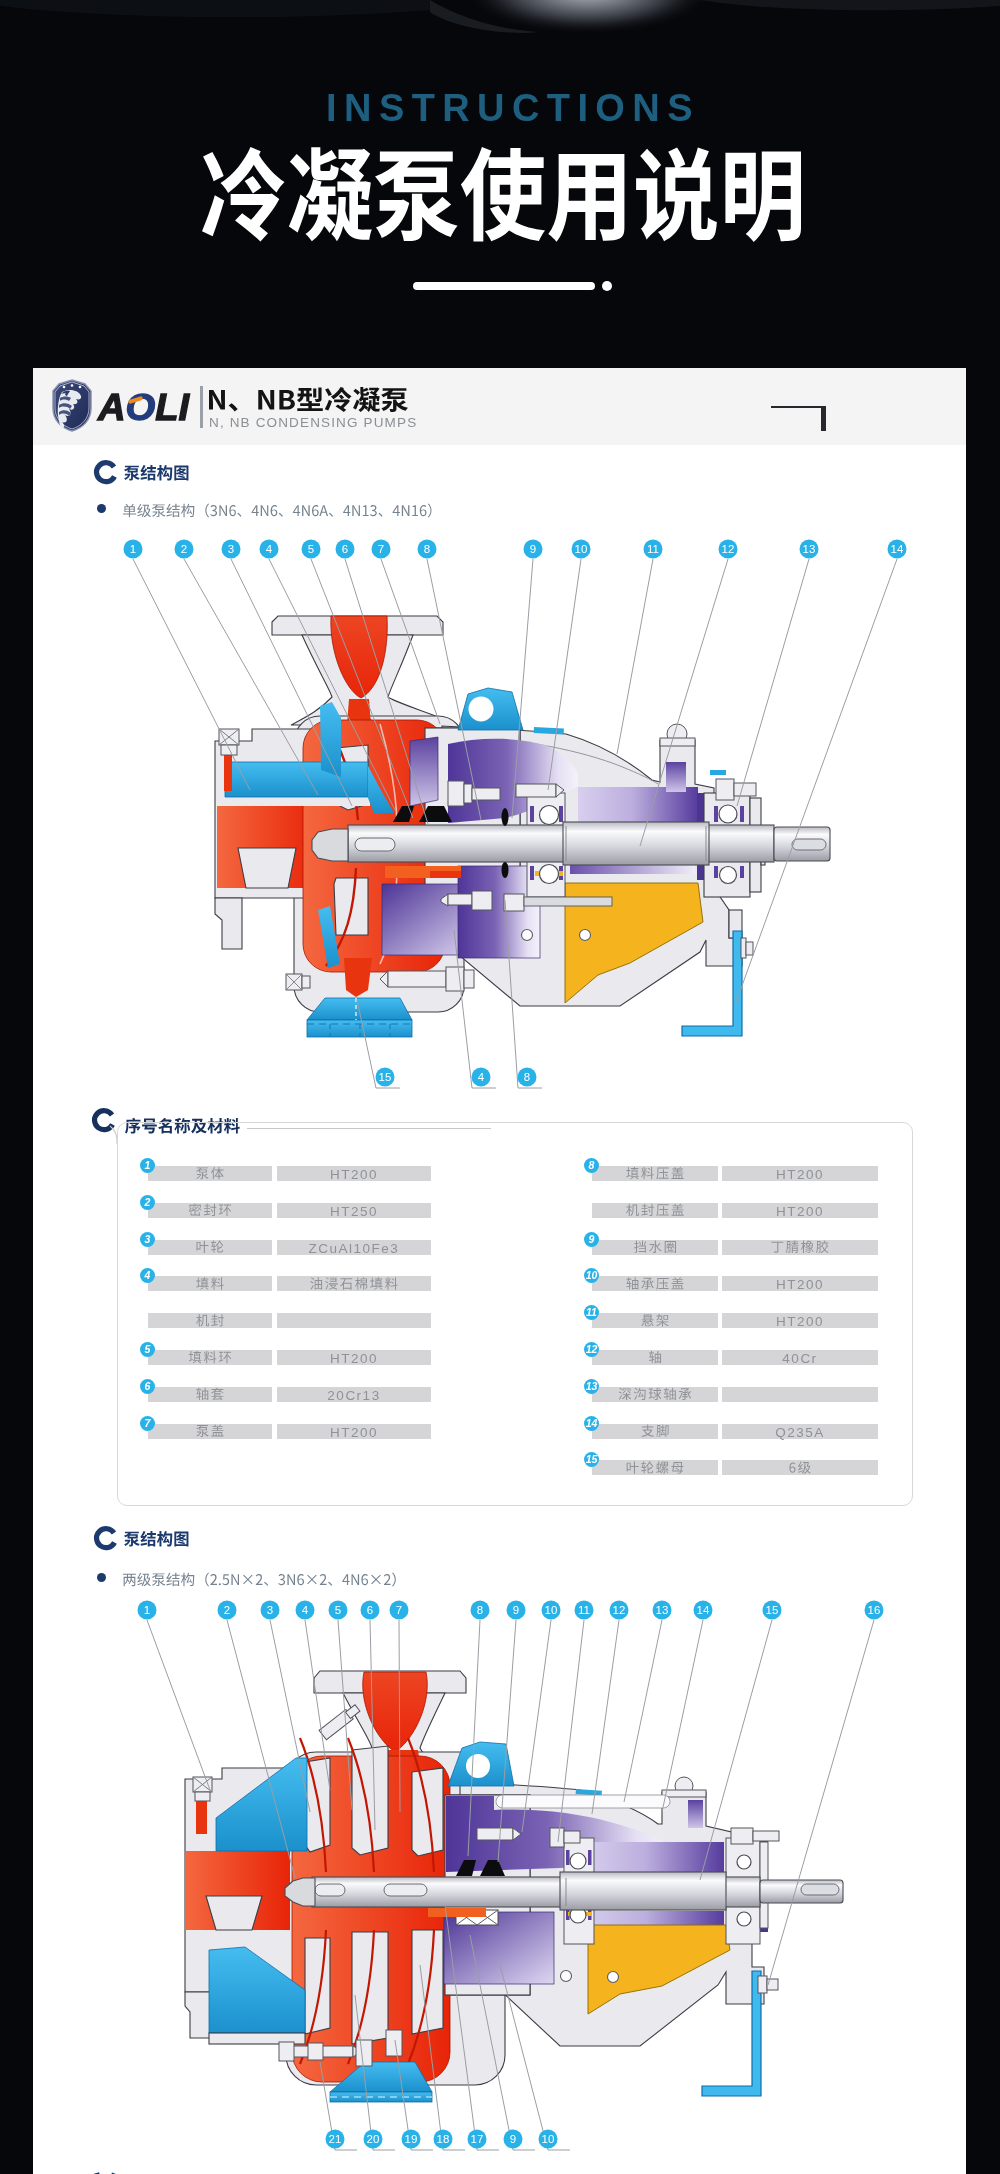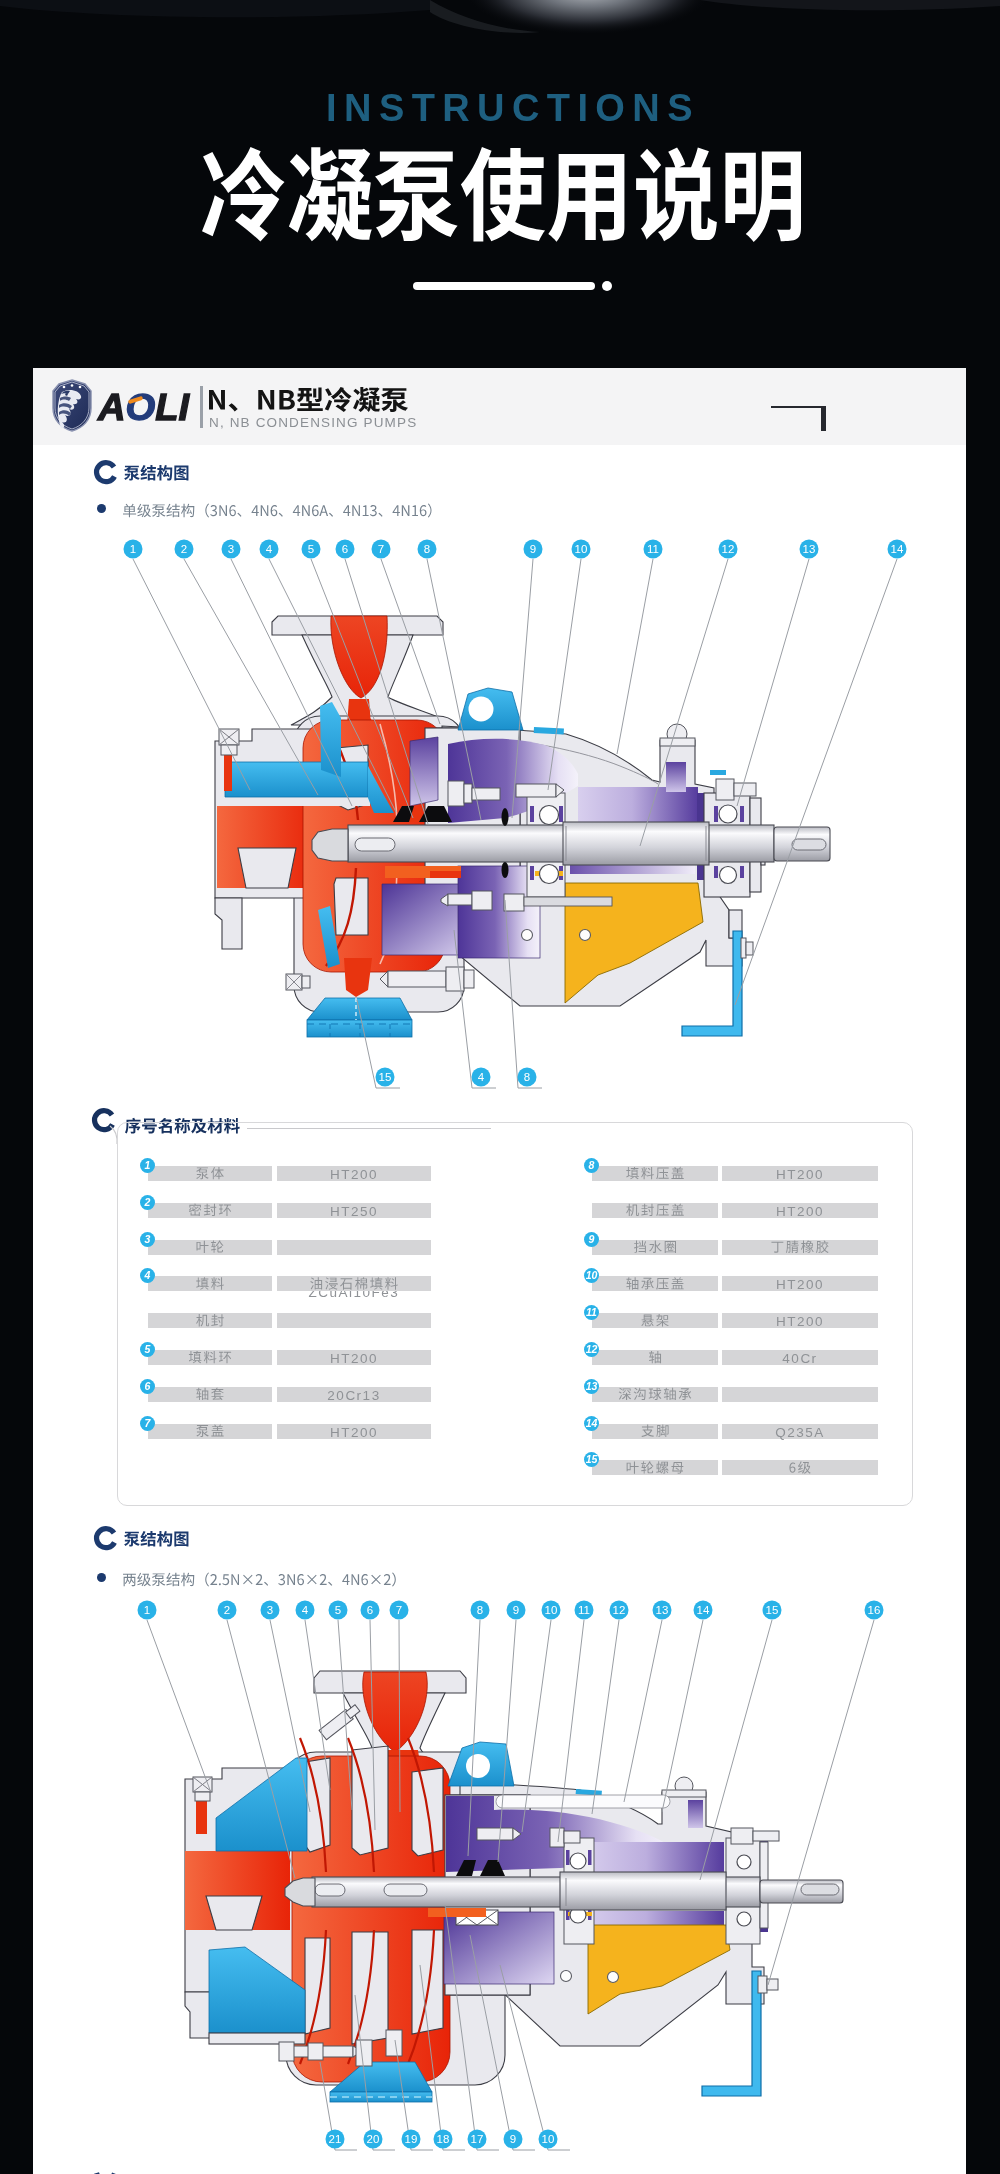--- a/index.html
+++ b/index.html
@@ -331,21 +331,21 @@
 <div class="mat" style="left:277px;top:1203.8px;width:154px;">HT250</div>
 <div class="badge" style="left:140px;top:1194.8px;">2</div>
 <div class="gbox" style="left:148px;top:1239.6px;width:124px;"></div>
 <div class="gbox" style="left:277px;top:1239.6px;width:154px;"></div>
 <svg class="abs" style="left:0;top:0;overflow:visible" width="2" height="2">
     <g transform="translate(195.51,1251.80) scale(1.0000,1)">
       <path d="M1.0 -9.9V-1.3H2.0V-2.3H5.0V-5.7H8.3V1.1H9.4V-5.7H13.0V-6.7H9.4V-11.1H8.3V-6.7H5.0V-9.9ZM2.0 -9.0H4.1V-3.3H2.0Z M23.7 -11.4C23.1 -9.8 21.9 -7.8 20.0 -6.4C20.3 -6.2 20.6 -5.9 20.8 -5.6C22.2 -6.8 23.3 -8.3 24.1 -9.7C24.9 -8.1 26.1 -6.6 27.2 -5.7C27.4 -6.0 27.7 -6.3 28.0 -6.5C26.7 -7.4 25.3 -9.1 24.6 -10.7L24.8 -11.2ZM26.0 -5.8C25.2 -5.1 24.0 -4.3 22.9 -3.7V-6.4H21.9V-0.8C21.9 0.4 22.2 0.7 23.6 0.7C23.8 0.7 25.6 0.7 25.9 0.7C27.1 0.7 27.4 0.2 27.5 -1.7C27.2 -1.7 26.8 -1.9 26.5 -2.1C26.5 -0.5 26.4 -0.2 25.8 -0.2C25.4 -0.2 24.0 -0.2 23.7 -0.2C23.0 -0.2 22.9 -0.3 22.9 -0.8V-2.7C24.1 -3.3 25.6 -4.1 26.7 -4.9ZM16.1 -4.5C16.2 -4.6 16.6 -4.7 17.0 -4.7H18.1V-2.7L15.5 -2.3L15.8 -1.3L18.1 -1.7V1.0H19.0V-1.9L20.7 -2.2L20.6 -3.1L19.0 -2.8V-4.7H20.4V-5.6H19.0V-7.7H18.1V-5.6H17.0C17.3 -6.5 17.7 -7.6 18.0 -8.8H20.4V-9.7H18.2C18.4 -10.2 18.5 -10.7 18.5 -11.2L17.6 -11.3C17.5 -10.8 17.4 -10.3 17.3 -9.7H15.6V-8.8H17.1C16.8 -7.7 16.5 -6.8 16.4 -6.4C16.2 -5.8 16.0 -5.4 15.8 -5.3C15.9 -5.1 16.0 -4.7 16.1 -4.5Z" fill="#8f9296"></path>
     </g>
   </svg>
 
-<div class="mat" style="left:277px;top:1240.6px;width:154px;margin-top:44px;">ZCuAl10Fe3</div>
+<div class="mat" style="left:277px;top:1240.6px;width:154px;">ZCuAl10Fe3</div>
 <div class="badge" style="left:140px;top:1231.6px;">3</div>
 <div class="gbox" style="left:148px;top:1276.4px;width:124px;"></div>
 <div class="gbox" style="left:277px;top:1276.4px;width:154px;"></div>
 <svg class="abs" style="left:0;top:0;overflow:visible" width="2" height="2">
     <g transform="translate(195.75,1288.60) scale(1.0000,1)">
       <path d="M9.4 -0.8C10.4 -0.3 11.5 0.5 12.1 1.1L12.8 0.4C12.2 -0.1 11.0 -0.9 10.1 -1.4ZM7.2 -1.4C6.6 -0.8 5.3 -0.1 4.3 0.4C4.5 0.6 4.8 0.9 4.9 1.1C6.0 0.6 7.2 -0.2 8.1 -0.9ZM8.2 -11.3C8.2 -11.0 8.2 -10.5 8.1 -10.1H5.0V-9.2H7.9L7.7 -8.4H5.7V-2.3H4.5V-1.5H13.0V-2.3H11.7V-8.4H8.6L8.9 -9.2H12.6V-10.1H9.1L9.3 -11.3ZM6.6 -2.3V-3.2H10.8V-2.3ZM6.6 -6.2H10.8V-5.3H6.6ZM6.6 -6.8V-7.6H10.8V-6.8ZM6.6 -4.7H10.8V-3.9H6.6ZM0.5 -1.8 0.8 -0.8C1.9 -1.3 3.3 -1.8 4.6 -2.4L4.5 -3.3L3.0 -2.8V-7.1H4.6V-8.1H3.0V-11.2H2.1V-8.1H0.5V-7.1H2.1V-2.4C1.5 -2.2 0.9 -2.0 0.5 -1.8Z M15.7 -10.3C16.1 -9.3 16.4 -8.1 16.5 -7.3L17.3 -7.5C17.2 -8.3 16.9 -9.5 16.5 -10.5ZM20.1 -10.5C19.9 -9.6 19.5 -8.3 19.2 -7.5L19.9 -7.2C20.2 -8.0 20.6 -9.3 21.0 -10.3ZM22.0 -9.7C22.7 -9.2 23.7 -8.5 24.1 -8.0L24.6 -8.7C24.2 -9.2 23.3 -9.9 22.5 -10.4ZM21.3 -6.3C22.1 -5.8 23.1 -5.1 23.5 -4.7L24.0 -5.5C23.6 -6.0 22.6 -6.6 21.8 -7.0ZM15.6 -6.8V-5.9H17.5C17.1 -4.4 16.2 -2.6 15.4 -1.6C15.6 -1.4 15.8 -0.9 15.9 -0.6C16.6 -1.6 17.3 -3.0 17.8 -4.5V1.1H18.8V-4.5C19.3 -3.7 19.9 -2.7 20.1 -2.2L20.8 -3.0C20.5 -3.4 19.1 -5.2 18.8 -5.7V-5.9H21.0V-6.8H18.8V-11.3H17.8V-6.8ZM20.9 -2.7 21.1 -1.8 25.3 -2.6V1.1H26.3V-2.8L28.0 -3.1L27.9 -4.0L26.3 -3.7V-11.3H25.3V-3.5Z" fill="#8f9296"></path>
     </g>
   </svg>
 
 <svg class="abs" style="left:0;top:0;overflow:visible" width="2" height="2">

